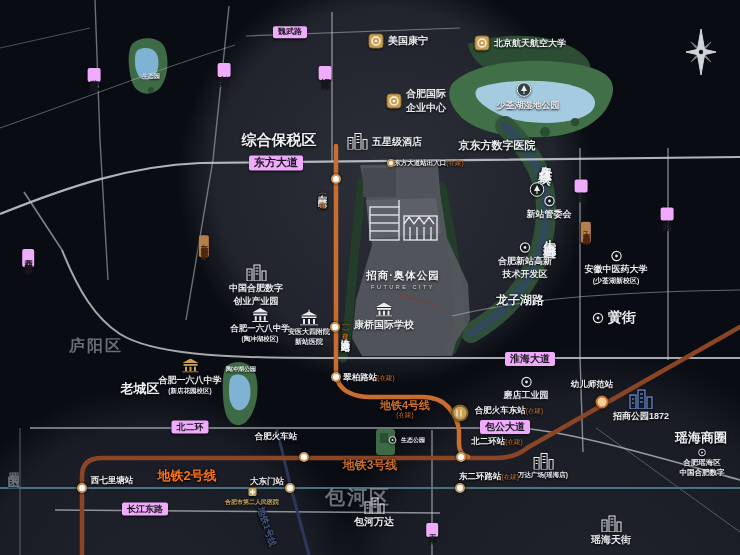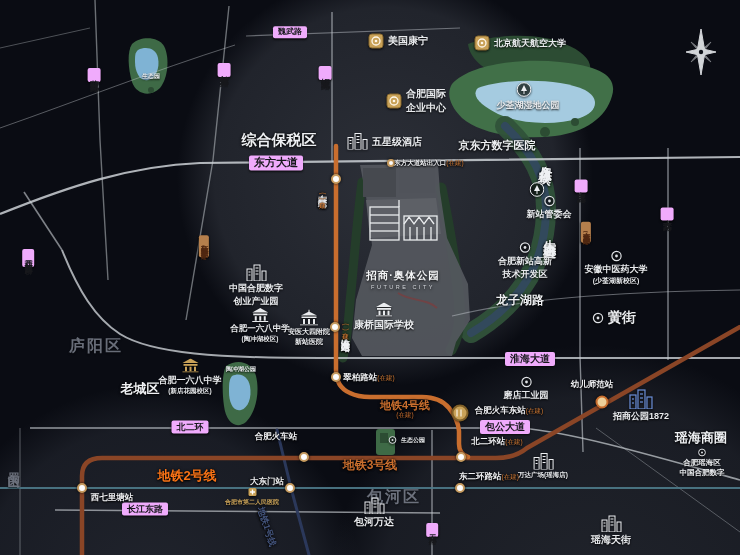--- a/index.html
+++ b/index.html
@@ -151,21 +151,21 @@
 
   <div id="labels">
       <div class="lbl big" style="left: 279px; top: 140px; font-size: 15px;">综合保税区</div>
       <div class="lbl big" style="left: 497px; top: 145px; font-size: 11px;">京东方数字医院</div>
       <div class="lbl big vert" style="left: 547px; top: 160px; font-size: 13px; transform: translate(-50%, -50%) rotate(8deg);">奥体板块</div>
       <div class="lbl big vert" style="left: 549px; top: 233px; font-size: 13px;">生态廊道</div>
       <div class="lbl big" style="left: 520px; top: 301px; font-size: 12px;">龙子湖路</div>
       <div class="lbl dim" style="left: 96px; top: 346px; font-size: 16px;">庐阳区</div>
       <div class="lbl big" style="left: 140px; top: 389px; font-size: 13px;">老城区</div>
       <div class="lbl dim vert" style="left: 13px; top: 466px; font-size: 12px;">蜀山区</div>
-      <div class="lbl dim" style="left: 358px; top: 497px; font-size: 16px; margin-left: 36px;">包河区</div>
+      <div class="lbl dim" style="left: 358px; top: 497px; font-size: 20px;">包河区</div>
       <div class="lbl big" style="left: 701px; top: 438px; font-size: 13px;">瑶海商圈</div>
       <div class="road-box vert" style="left: 94px; top: 75px; font-size: 9px;">蒙城北路</div>
       <div class="road-box vert" style="left: 224px; top: 70px; font-size: 9px;">新蚌埠路</div>
       <div class="road-box" style="left: 290px; top: 32px; font-size: 8px;">魏武路</div>
       <div class="road-box vert" style="left: 325px; top: 73px; font-size: 9px;">铜陵北路</div>
       <div class="road-box" style="left: 276px; top: 163px; font-size: 11px;">东方大道</div>
       <div class="road-box vert" style="left: 28px; top: 258px; font-size: 8px;">西二环长江西路桥</div>
       <div class="road-box vert" style="left: 581px; top: 186px; font-size: 9px;">文忠路</div>
       <div class="road-box vert" style="left: 667px; top: 214px; font-size: 9px;">大众路</div>
       <div class="road-box" style="left: 530px; top: 359px; font-size: 10px;">淮海大道</div>
@@ -522,21 +522,21 @@
             <rect x="7" y="9" width="1" height="3" fill="#eef0f3"></rect>
           </svg>
         </span>
         <span></span>
       </div>
       <div class="metro-lbl" style="left: 187px; top: 476px; font-size: 13px; color: #f97316;"><span>地铁2号线</span></div>
       <div class="metro-lbl" style="left: 370px; top: 466px; font-size: 12px; color: rgb(201, 110, 46);"><span>地铁3号线</span></div>
       <div class="metro-lbl" style="left: 405px; top: 409px; font-size: 11px; color: rgb(201, 110, 46);"><span>地铁4号线</span><span class="sub">(在建)</span></div>
       <div class="metro-lbl" style="left: 266px; top: 527px; font-size: 9px; color: rgb(68, 85, 126); transform: translate(-50%, -50%) rotate(72deg);"><span>地铁1号线</span></div>
       <div class="st-dot " style="left: 82px; top: 488px;"></div>
-      <div class="st-lbl" style="left: 112px; top: 498px; font-size: 8.5px;"><span>西七里塘站</span></div>
+      <div class="st-lbl" style="left: 112px; top: 481px; font-size: 8.5px;"><span>西七里塘站</span></div>
       <div class="st-dot " style="left: 304px; top: 457px;"></div>
       <div class="st-lbl" style="left: 276px; top: 437px; font-size: 8.5px;"><span>合肥火车站</span></div>
       <div class="st-dot " style="left: 290px; top: 488px;"></div>
       <div class="st-lbl" style="left: 267px; top: 482px; font-size: 8.5px;"><span>大东门站</span></div>
       <div class="st-dot " style="left: 461px; top: 457px;"></div>
       <div class="st-lbl" style="left: 497px; top: 442px; font-size: 8.5px;"><span>北二环站</span><span class="sub">(在建)</span></div>
       <div class="st-dot " style="left: 460px; top: 488px;"></div>
       <div class="st-lbl" style="left: 489px; top: 477px; font-size: 8.5px;"><span>东二环路站</span><span class="sub">(在建)</span></div>
       <div class="st-dot orange" style="left: 602px; top: 402px;"></div>
       <div class="st-lbl" style="left: 592px; top: 385px; font-size: 8.5px;"><span>幼儿师范站</span></div>

